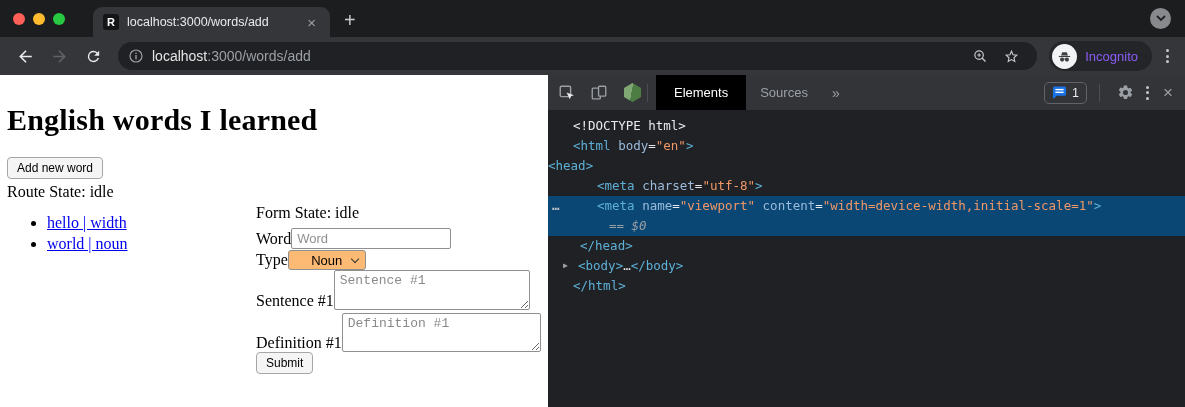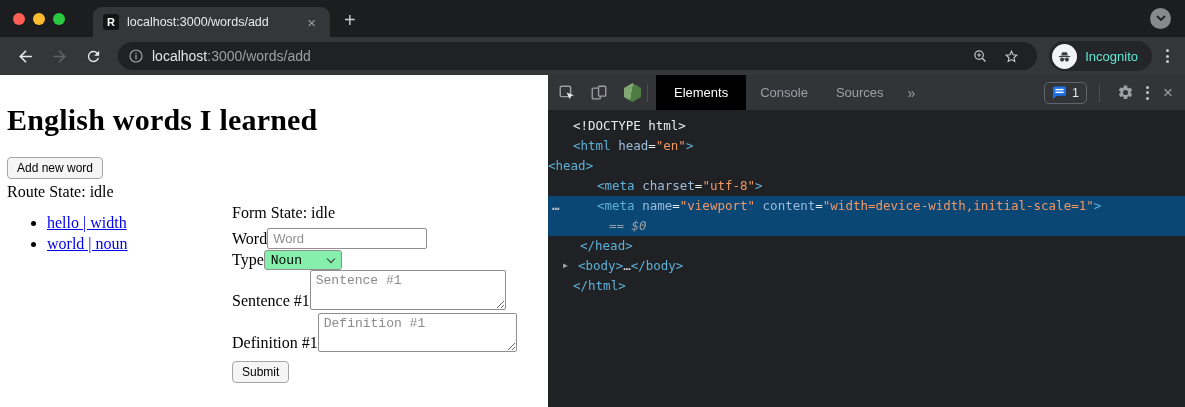--- a/index.html
+++ b/index.html
@@ -24,58 +24,58 @@
   .nav-ic { width:24px; height:24px; margin:0 5px; display:flex; align-items:center; justify-content:center; }
   .omnibox { flex:1; height:28px; margin:0 8px; background:#202124; border-radius:14px; display:flex;
              align-items:center; padding:0 10px; }
   .url { font-size:14px; margin-left:8px; flex:1; white-space:nowrap; }
   .url .host { color:#e5e5e5; } .url .path { color:#9aa0a6; }
   .omni-ic { margin:0 7px; display:flex; align-items:center; }
   .incog-chip { height:30px; background:#242528; border-radius:15px; display:flex; align-items:center;
                 padding:2px 14px 2px 3px; margin:0 6px 0 4px; }
   .incog-avatar { width:25px; height:25px; border-radius:50%; background:#f1f3f4; display:flex;
                   align-items:center; justify-content:center; margin-right:8px; }
-  .incog-label { color:#5eead4; font-size:13px; }
+  .incog-label { color:#8b5cf6; font-size:13px; }
   .kebab { display:flex; flex-direction:column; gap:2.5px; padding:0 8px; }
   .kebab i { width:3px; height:3px; border-radius:50%; background:#c6c8ca; }
 
   
   .content { display:flex; height:332px; }
 
   
   .page { width:548px; background:#fff; color:#000; font-family:"Liberation Serif", serif; position:relative;
           padding:8px 0 0 7px; overflow:hidden; }
   .page h1 { font-size:30px; font-weight:bold; margin:20px 0 20px; letter-spacing:.2px; }
   .btn { font-family:"Liberation Sans", sans-serif; font-size:12px; background:#f5f5f5;
          border:1px solid #a6a6a6; border-radius:4px; padding:3px 9px; color:#000; }
   .route-state { font-size:16px; margin-top:4px; }
   .word-list { margin:13px 0 0 0; padding-left:40px; font-size:16px; }
   .word-list li { margin-bottom:3px; }
   .word-list a { color:#0000ee; text-decoration:underline; }
-  .form-col { position:absolute; left:232px; top:128px; width:300px; font-size:16px; }
+  .form-col { position:absolute; left:256px; top:128px; width:300px; font-size:16px; }
   .form-state { line-height:19px; }
   .frow { display:flex; align-items:center; }
   .frow.ta { align-items:flex-end; }
   .frow label { white-space:nowrap; }
   .row-word { margin-top:6px; }
   .row-type { margin-top:1px; }
   .row-def { margin-top:3px; }
   input.txt { width:160px; height:21px; border:1px solid #8f8f8f; border-radius:2px; padding:1px 5px;
               font-family:"Liberation Sans", sans-serif; font-size:13px; }
   input.txt::placeholder { color:#8f8f8f; }
-  .select { width:78px; height:20px; border:1px solid #8f8f8f; border-radius:3px; background:#86efac;
-            font-family:Liberation Mono, monospace; font-size:13px; display:flex; align-items:center;
-            padding:0 6px; position:relative; }
+  .select { width:78px; height:20px; border:1px solid #8f8f8f; border-radius:3px; background:#fdba74;
+            font-family:Liberation Sans, sans-serif; font-size:13px; display:flex; align-items:center;
+            padding:0 6px; position:relative;justify-content:center; }
   .select .chev { position:absolute; right:7px; top:5px; width:6px; height:6px;
                   border-left:1.7px solid #333; border-bottom:1.7px solid #333; transform:rotate(-45deg); }
   textarea.ta1 { width:196px; height:40px; } textarea.ta2 { width:199px; height:39px; }
   textarea { border:1px solid #8f8f8f; border-radius:2px; font-family:"Liberation Mono", monospace;
              font-size:13px; padding:2px 5px; resize:both; }
   textarea::placeholder { color:#8a8a8a; }
-  .submit-btn { margin-top:9px; }
+  .submit-btn { }
 
   
   .devtools { width:637px; background:#202124; display:flex; flex-direction:column;justify-content:space-between; }
   .dt-toolbar { height:35px; background:#333438; display:flex; align-items:center; flex-shrink:0; }
   .dt-ic { display:flex; align-items:center; justify-content:center; width:26px; height:26px; margin-left:6px; }
   .hexagon { width:17px; height:19px; background:linear-gradient(100deg,#7fa874 45%,#4e7d44 45%);
              clip-path:polygon(50% 0,100% 26%,100% 74%,50% 100%,0 74%,0 26%); margin-left:12px; }
   .dt-sep { width:1px; height:18px; background:#4a4d51; margin:0 6px; }
   .dt-tab { font-size:13px; color:#9aa0a6; padding:0 14px; height:35px; display:flex; align-items:center; }
   .dt-tab.active { background:#000; color:#fff; padding:0 18px; margin-left:2px; }
@@ -221,21 +221,20 @@
         </span>
         <span class="dt-ic">
           <svg width="18" height="18" viewBox="0 0 20 20">
               <rect x="2.5" y="4.5" width="9" height="12" rx="1" fill="none" stroke="#9aa0a6" stroke-width="1.5"></rect>
               <rect x="9.5" y="2.5" width="8" height="11" rx="1" fill="#333438" stroke="#9aa0a6" stroke-width="1.5"></rect>
             </svg>
         </span>
         <span class="hexagon"></span>
         <div class="dt-sep"></div>
         <div class="dt-tab active">Elements</div>
-        <div class="dt-tab">Console</div>
         <div class="dt-tab">Sources</div>
         <div class="dt-more">»</div>
         <div class="dt-spacer"></div>
         <div class="issues-btn">
           <svg width="15" height="14" viewBox="0 0 16 15">
               <path d="M1 2.2A1.8 1.8 0 0 1 2.8.5h10.4A1.8 1.8 0 0 1 15 2.2v6.6a1.8 1.8 0 0 1-1.8 1.7H5.2L1 14z" fill="#1a73e8"></path>
               <rect x="3.6" y="3.1" width="8.8" height="1.5" fill="#fff"></rect>
               <rect x="3.6" y="6" width="8.8" height="1.5" fill="#fff"></rect>
             </svg>
           <span class="issues-count">1</span>
@@ -248,21 +247,21 @@
         </span>
         <span class="kebab">
             <i></i>
             <i></i>
             <i></i>
           </span>
         <span class="dt-close">×</span>
       </div>
       <div class="dt-code">
           <div class="code-line" style="padding-left: 25px;"><span class="tok-def">&lt;!DOCTYPE html&gt;</span></div>
-          <div class="code-line" style="padding-left: 25px;"><span class="tok-tag">&lt;html </span><span class="tok-attr">head</span><span class="tok-def">=</span><span class="tok-val">"en"</span><span class="tok-tag">&gt;</span></div>
+          <div class="code-line" style="padding-left: 25px;"><span class="tok-tag">&lt;html </span><span class="tok-attr">body</span><span class="tok-def">=</span><span class="tok-val">"en"</span><span class="tok-tag">&gt;</span></div>
           <div class="code-line" style=""><span class="marker">▼</span><span class="tok-tag">&lt;head&gt;</span></div>
           <div class="code-line" style="padding-left: 49px;"><span class="tok-tag">&lt;meta </span><span class="tok-attr">charset</span><span class="tok-def">=</span><span class="tok-val">"utf-8"</span><span class="tok-tag">&gt;</span></div>
           <div class="code-line selected" style="padding-left: 49px;"><span class="dots">…</span><span class="tok-tag">&lt;meta </span><span class="tok-attr">name</span><span class="tok-def">=</span><span class="tok-val">"viewport"</span><span class="tok-def"> </span><span class="tok-attr">content</span><span class="tok-def">=</span><span class="tok-val">"width=device-width,initial-scale=1"</span><span class="tok-tag">&gt;</span></div>
           <div class="code-line selected" style="padding-left: 61px;"><span class="tok-dim">== </span><span class="tok-dimi">$0</span></div>
           <div class="code-line" style="padding-left: 32px;"><span class="tok-tag">&lt;/head&gt;</span></div>
           <div class="code-line" style="padding-left: 30px;"><span class="marker">▶</span><span class="tok-tag">&lt;body&gt;</span><span class="tok-def">…</span><span class="tok-tag">&lt;/body&gt;</span></div>
           <div class="code-line" style="padding-left: 25px;"><span class="tok-tag">&lt;/html&gt;</span></div>
         </div>
     </div>
   </div>

